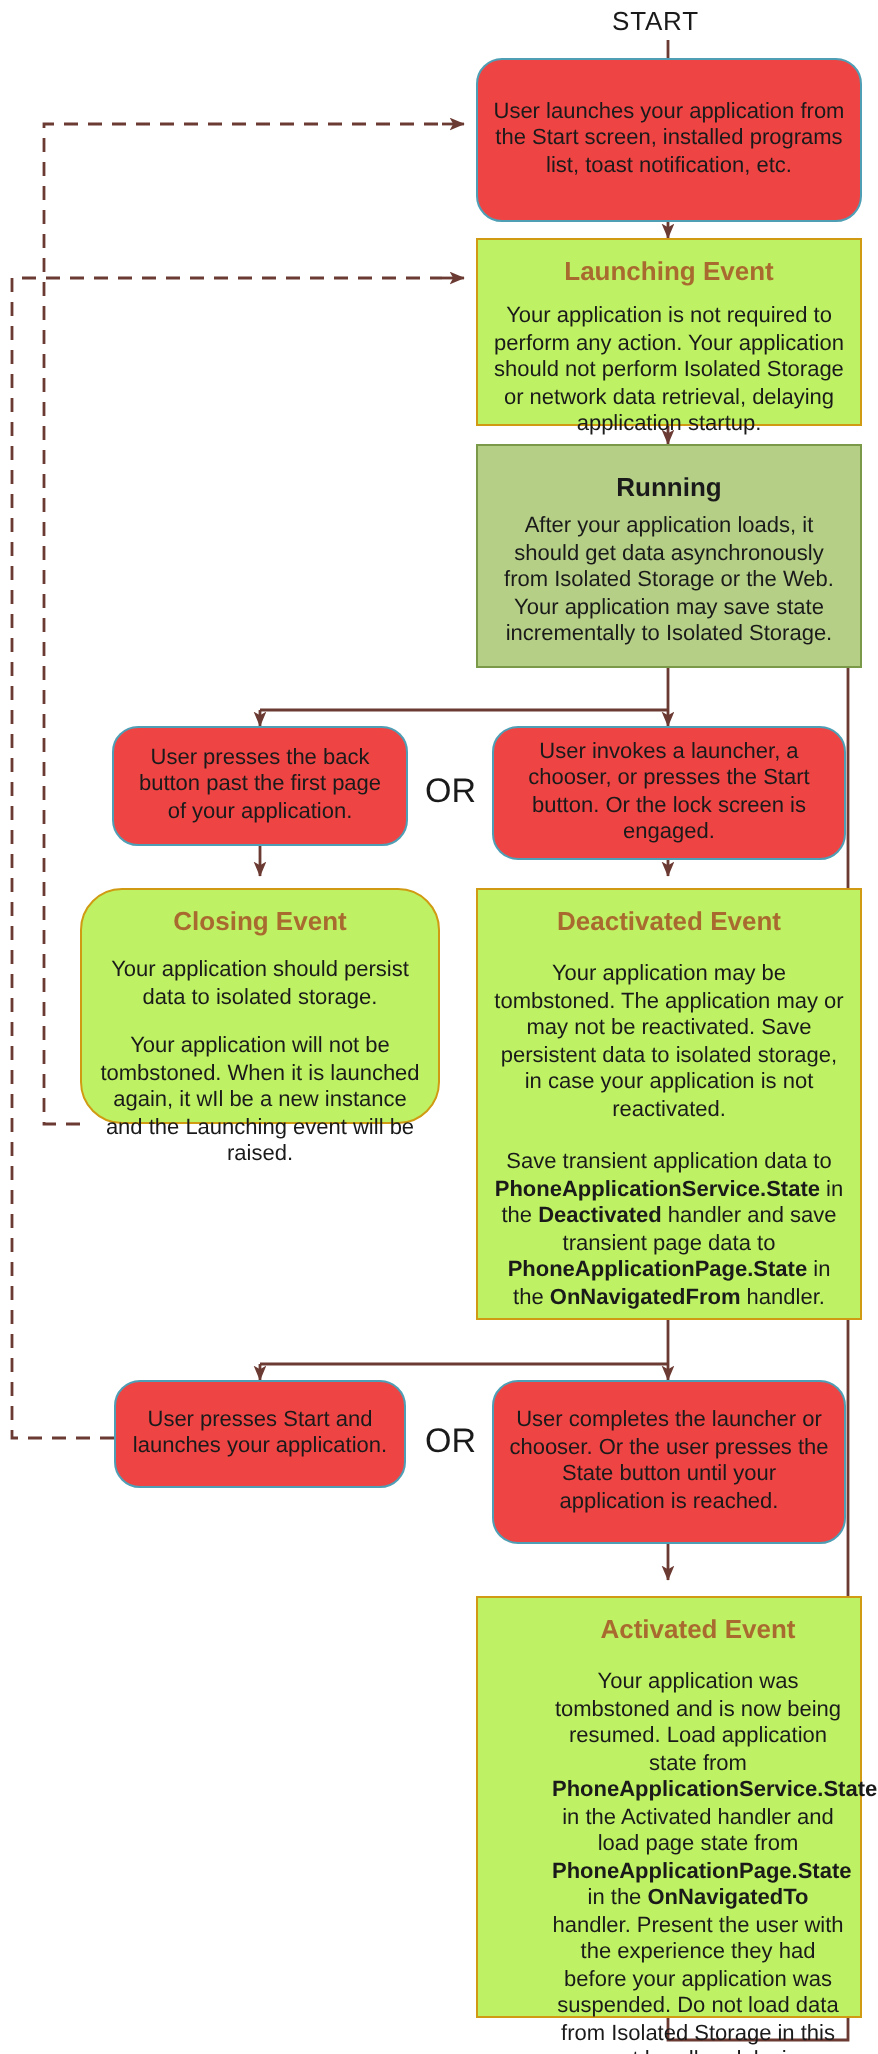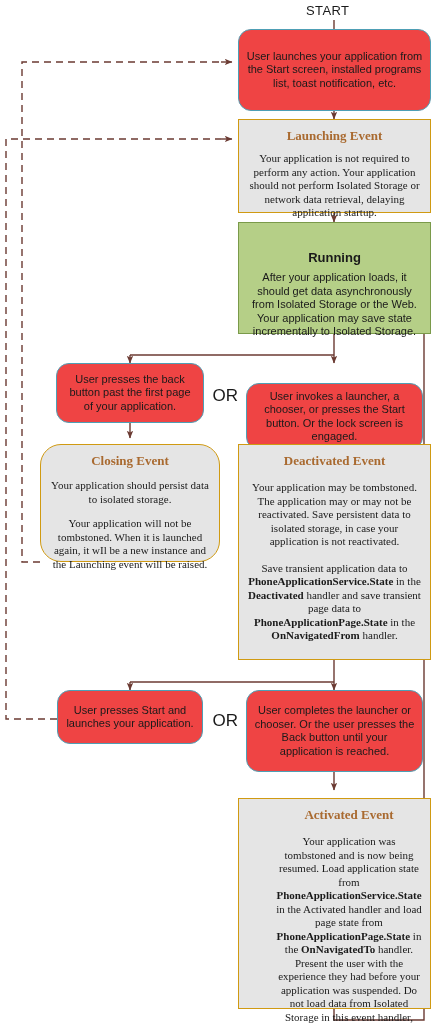--- a/index.html
+++ b/index.html
@@ -31,24 +31,23 @@
 
   
   .blue{
     background:#ef4444;
     border:1.3px solid #4e9fb5;
     border-radius:13px;
     padding:8px 7px;
   }
   
   .yellow{
-    background:#e5e5e5;
+    background:#bef264;
     border:1.3px solid #d09a12;
     padding:7px 8px 9px 8px;
-    font-family:Liberation Serif, serif;
   }
   .yellow .title{color:#a96a30;}
   
   .green{
     background:#b5cf87;
     border:1.3px solid #7a9a4a;
     padding:7px 8px 9px 8px;
   }
   .green .title{color:#1a1a1a;}
 
@@ -118,32 +117,32 @@
 
   <div class="node blue" style="left:238px;top:29px;width:193px;height:82px;display:flex;align-items:center;justify-content:center;">
     <span class="para">User launches your application from the Start screen, installed programs list, toast notification, etc.</span>
   </div>
 
   <div class="node yellow" style="left:238px;top:119px;width:193px;height:94px;">
     <span class="title">Launching Event</span>
     <span class="para">Your application is not required to perform any action. Your application should not perform Isolated Storage or network data retrieval, delaying application startup.</span>
   </div>
 
-  <div class="node green" style="left:238px;top:222px;width:193px;height:112px;padding-top:26px;">
+  <div class="node green" style="left:238px;top:222px;width:193px;height:112px;padding-top:12px;">
     <span class="title dark">Running</span>
     <span class="para" style="margin-top:4px;">After your application loads, it should get data asynchronously from Isolated Storage or the Web. Your application may save state incrementally to Isolated Storage.</span>
   </div>
 
   <div class="node blue" style="left:56px;top:363px;width:148px;height:60px;display:flex;align-items:center;justify-content:center;">
     <span class="para">User presses the back button past the first page of your application.</span>
   </div>
 
   <div class="label or-label" style="left:210px;top:386px;width:28px;">OR</div>
 
-  <div class="node blue" style="left:246px;top:363px;width:177px;height:67px;display:flex;align-items:center;justify-content:center;margin-top:20px;">
+  <div class="node blue" style="left:246px;top:363px;width:177px;height:67px;display:flex;align-items:center;justify-content:center;">
     <span class="para">User invokes a launcher, a chooser, or presses the Start button. Or the lock screen is engaged.</span>
   </div>
 
   <div class="node yellow" style="left:40px;top:444px;width:180px;height:118px;border-radius:21px;">
     <span class="title">Closing Event</span>
     <span class="para" style="margin-top:9px;">Your application should persist data to isolated storage.</span>
     <span class="para">Your application will not be tombstoned. When it is launched again, it wIl be a new instance and the Launching event will be raised.</span>
   </div>
 
   <div class="node yellow" style="left:238px;top:444px;width:193px;height:216px;">
@@ -152,21 +151,21 @@
     <span class="para" style="margin-top:13px;"><span>Save transient application data to </span><span class="b">PhoneApplicationService.State</span><span> in the </span><span class="b">Deactivated</span><span> handler and save transient page data to </span><span class="b">PhoneApplicationPage.State</span><span> in the </span><span class="b">OnNavigatedFrom</span><span> handler.</span></span>
   </div>
 
   <div class="node blue" style="left:57px;top:690px;width:146px;height:54px;display:flex;align-items:center;justify-content:center;">
     <span class="para">User presses Start and launches your application.</span>
   </div>
 
   <div class="label or-label" style="left:210px;top:711px;width:28px;">OR</div>
 
   <div class="node blue" style="left:246px;top:690px;width:177px;height:82px;display:flex;align-items:center;justify-content:center;">
-    <span class="para">User completes the launcher or chooser. Or the user presses the Back button until your application is reached.</span>
+    <span class="para">User completes the launcher or chooser. Or the user presses the State button until your application is reached.</span>
   </div>
 
   <div class="node yellow" style="left:238px;top:798px;width:193px;height:211px;padding-left:37px;">
     <span class="title" style="margin-bottom:11px;">Activated Event</span>
     <span class="para"><span>Your application was tombstoned and is now being resumed. Load application state from </span><span class="b">PhoneApplicationService.State</span><span> in the Activated handler and load page state from </span><span class="b">PhoneApplicationPage.State</span><span> in the </span><span class="b">OnNavigatedTo</span><span> handler. Present the user with the experience they had before your application was suspended. Do not load data from Isolated Storage in this event handler, delaying application startup.</span></span>
   </div>
 
 </div>
 
 </body></html>

